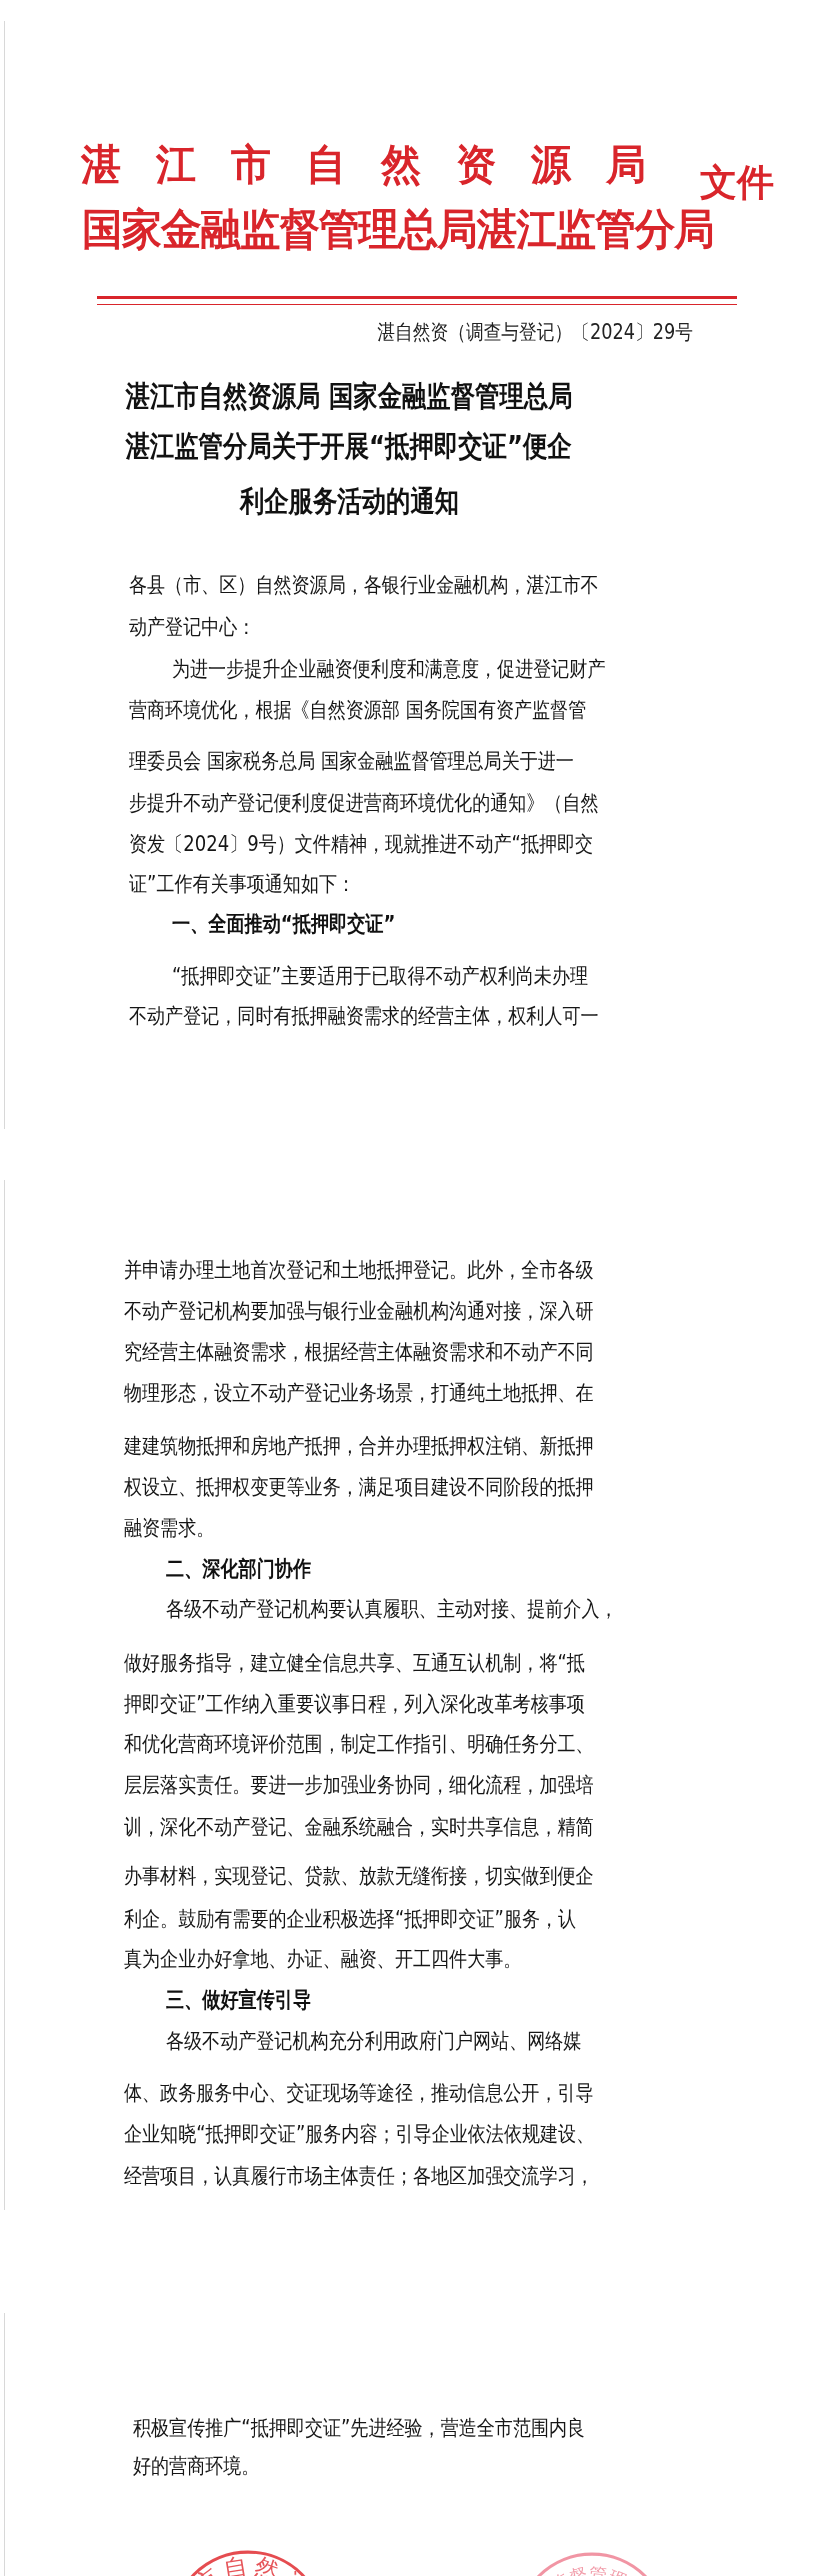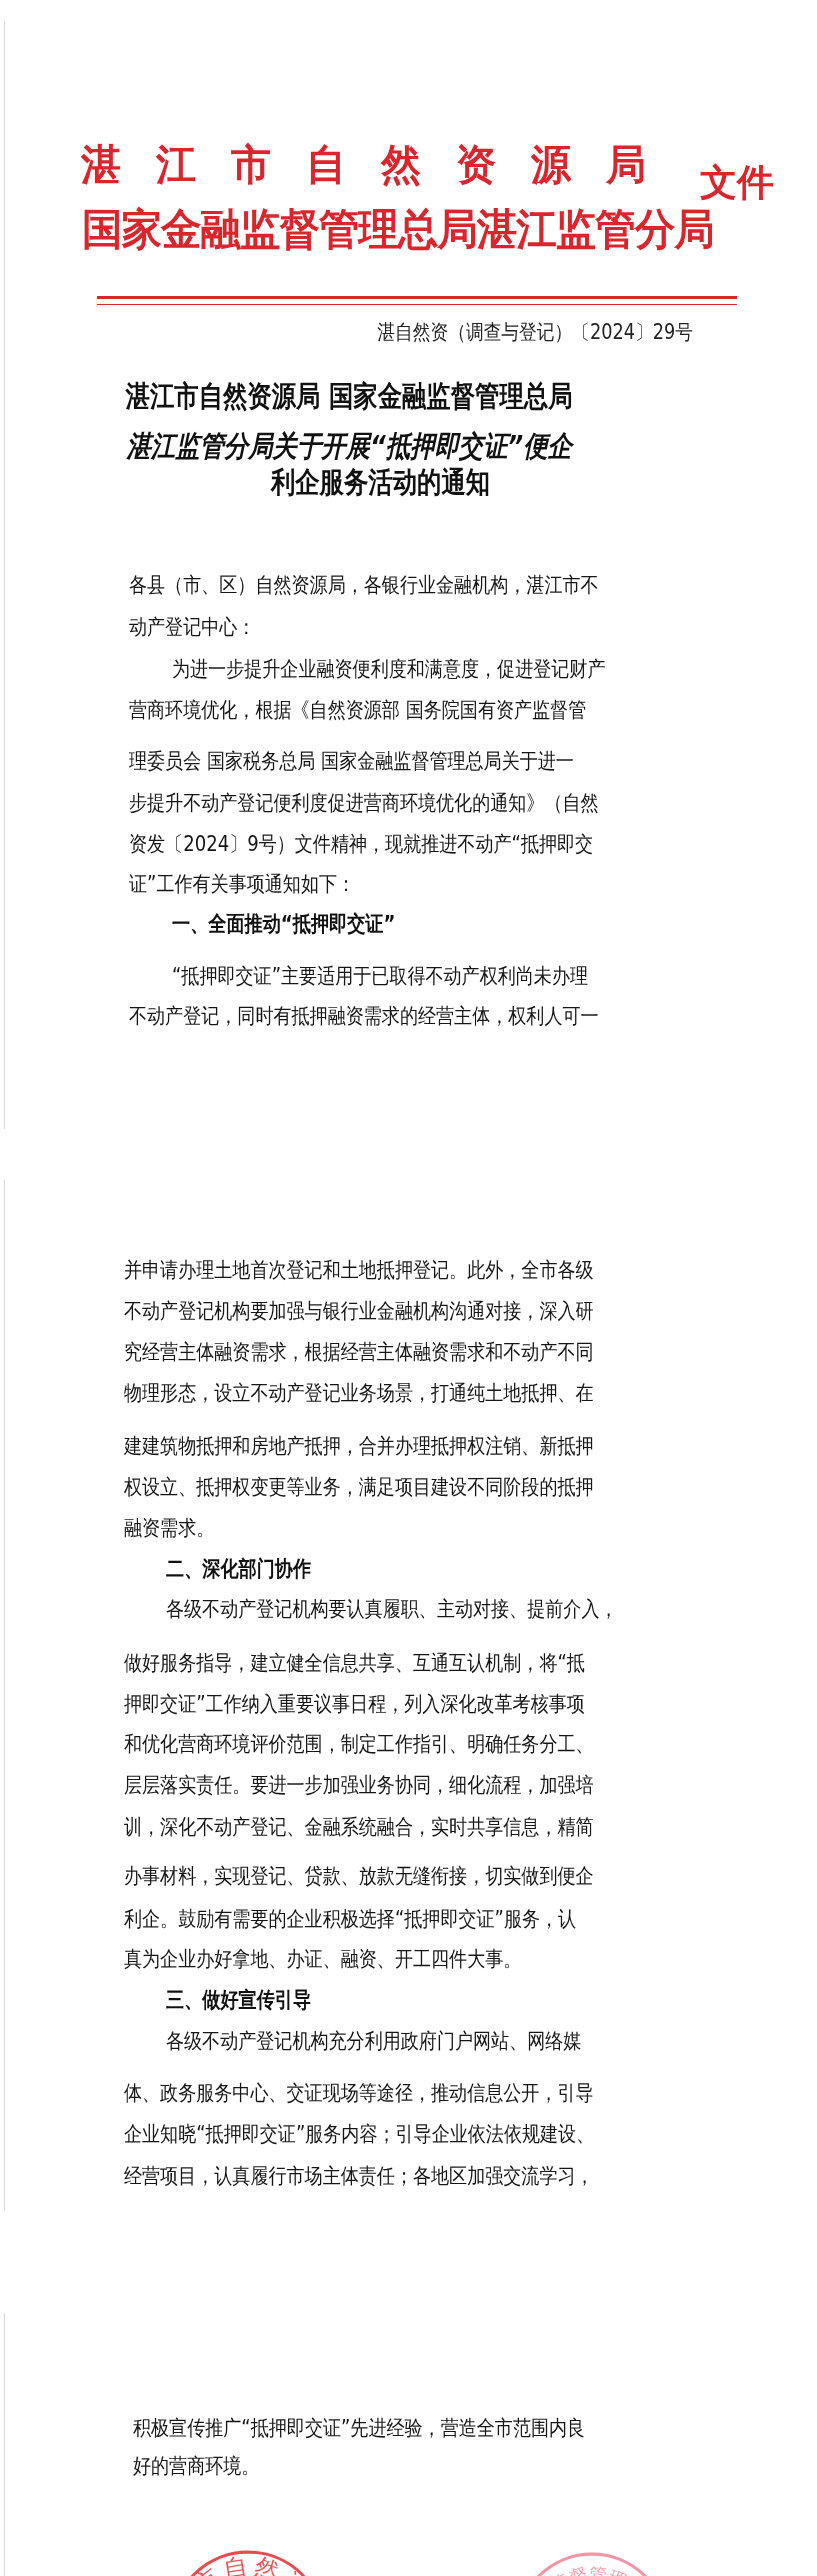--- a/index.html
+++ b/index.html
@@ -37,22 +37,22 @@
   <div class="abs red hdr-wenjian">文件</div>
   <div class="abs red hdr2">国家金融监督管理总局湛江监管分局</div>
   <div class="rule" style="top:296px;height:2.6px;"></div>
   <div class="rule" style="top:304px;height:1px;"></div>
 </div>
 
 <div class="abs docno">湛自然资（调查与登记）〔2024〕29号</div>
 
 <div>
   <div class="abs title" style="top:380px;"><span>湛江市自然资源局 国家金融监督管理总局</span></div>
-  <div class="abs title" style="top:430px;font-style:italic;"><span>湛江监管分局关于开展“抵押即交证”便企</span></div>
-  <div class="abs title" style="top:466px;margin-left:31px;"><span>利企服务活动的通知</span></div>
+  <div class="abs title" style="top:430px;"><span>湛江监管分局关于开展“抵押即交证”便企</span></div>
+  <div class="abs title" style="top:485px;"><span>利企服务活动的通知</span></div>
 </div>
 
 <div id="body-lines">
     <div class="abs body-line" style="left: 129px; top: 572px;">各县（市、区）自然资源局，各银行业金融机构，湛江市不</div>
     <div class="abs body-line" style="left: 129px; top: 614px;">动产登记中心：</div>
     <div class="abs body-line" style="left: 172px; top: 656px;">为进一步提升企业融资便利度和满意度，促进登记财产</div>
     <div class="abs body-line" style="left: 129px; top: 697px;">营商环境优化，根据《自然资源部 国务院国有资产监督管</div>
     <div class="abs body-line" style="left: 129px; top: 748px;">理委员会 国家税务总局 国家金融监督管理总局关于进一</div>
     <div class="abs body-line" style="left: 129px; top: 790px;">步提升不动产登记便利度促进营商环境优化的通知》（自然</div>
     <div class="abs body-line" style="left: 129px; top: 831px;">资发〔2024〕9号）文件精神，现就推进不动产“抵押即交</div>

